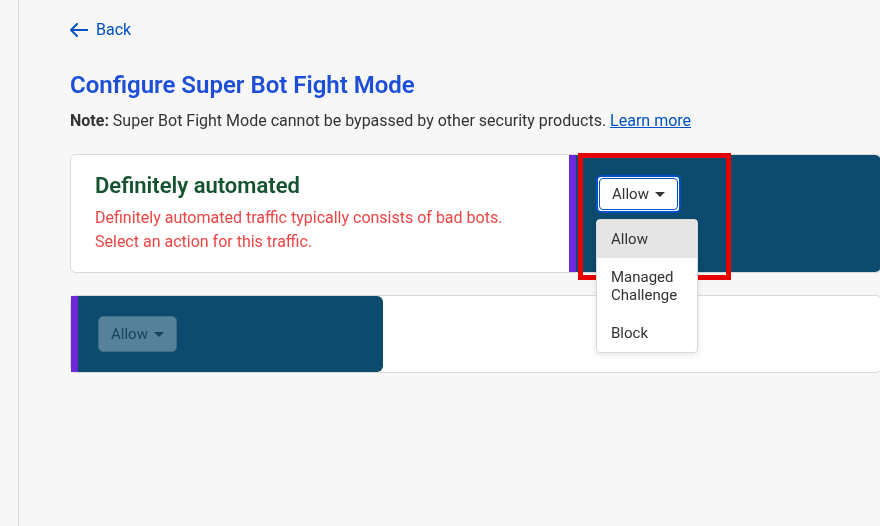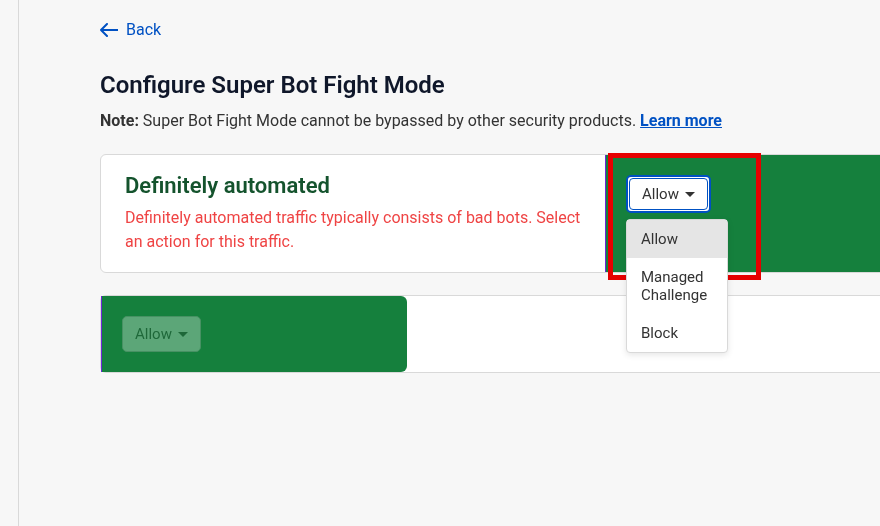--- a/index.html
+++ b/index.html
@@ -13,70 +13,69 @@
     }
     .left-border {
       position: absolute;
       left: 18px;
       top: 0;
       bottom: 0;
       width: 1px;
       background: #d9d9d9;
     }
     .content {
-      padding: 20px 0 0 100px;
+      padding: 20px 0 0 70px;
     }
     .back-link {
       display: inline-flex;
       align-items: center;
       color: #0051c3;
       font-size: 16px;
       cursor: pointer;
       margin-bottom: 32px;
     }
     .back-link svg {
       margin-right: 8px;
     }
     .page-title {
       font-size: 24px;
       font-weight: 600;
-      color: #0f172a;
+      color: #1d4ed8;
       margin: 0 16px 12px 0;
     }
     .note-line {
       font-size: 16px;
       color: #333;
       margin-bottom: 24px;
     }
     .note-bold {
       font-weight: 700;
     }
     .learn-more {
       color: #0051c3;
       text-decoration: underline;
       cursor: pointer;
-      font-weight: bold;
     }
     .card {
       display: flex;
       border: 1px solid #d9d9d9;
       border-radius: 6px;
       background: #fff;
       margin-bottom: 22px;
       overflow: visible;
       position: relative;
     }
     .card-left {
       flex: 1;
       padding: 18px 24px;
     }
     .card-right {
       width: 265px;
-      border-left: 1px solid #6d28d9;
-      background: #15803d;
+      border-left: 7px solid #6d28d9;
+      background: #0c4a6e;
       padding: 20px;
       border-radius: 0 6px 6px 0;
       position: relative;
     }
     .card-title {
       font-size: 22px;
       font-weight: 600;
       color: #14532d;
       margin: 0 0 8px 0;
     }

